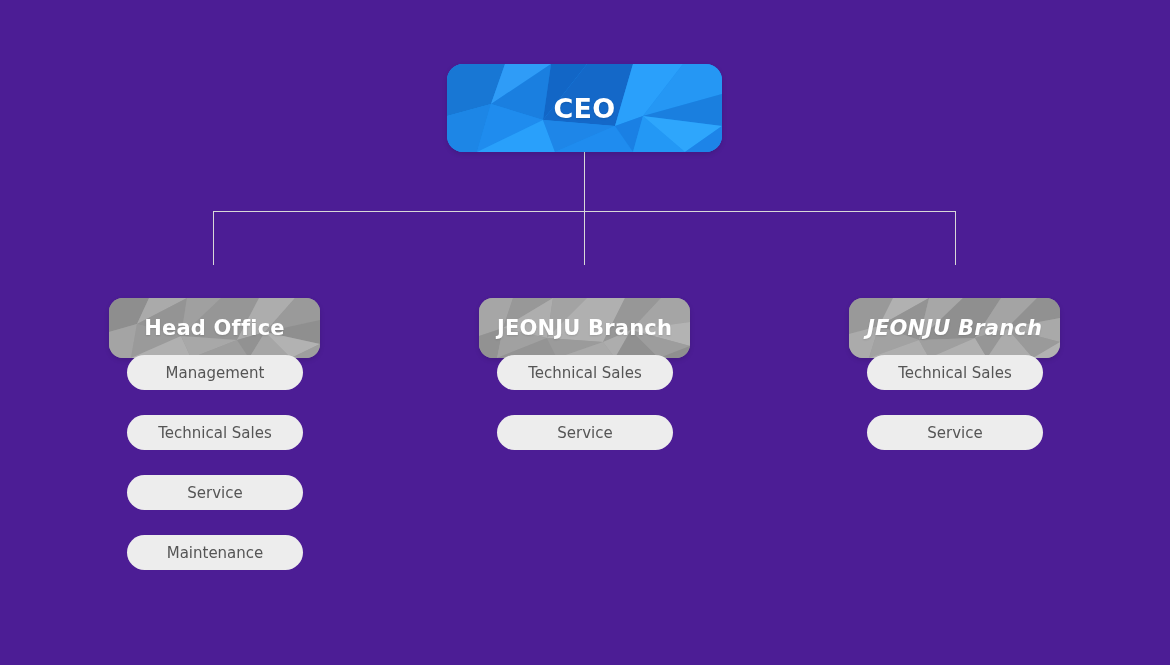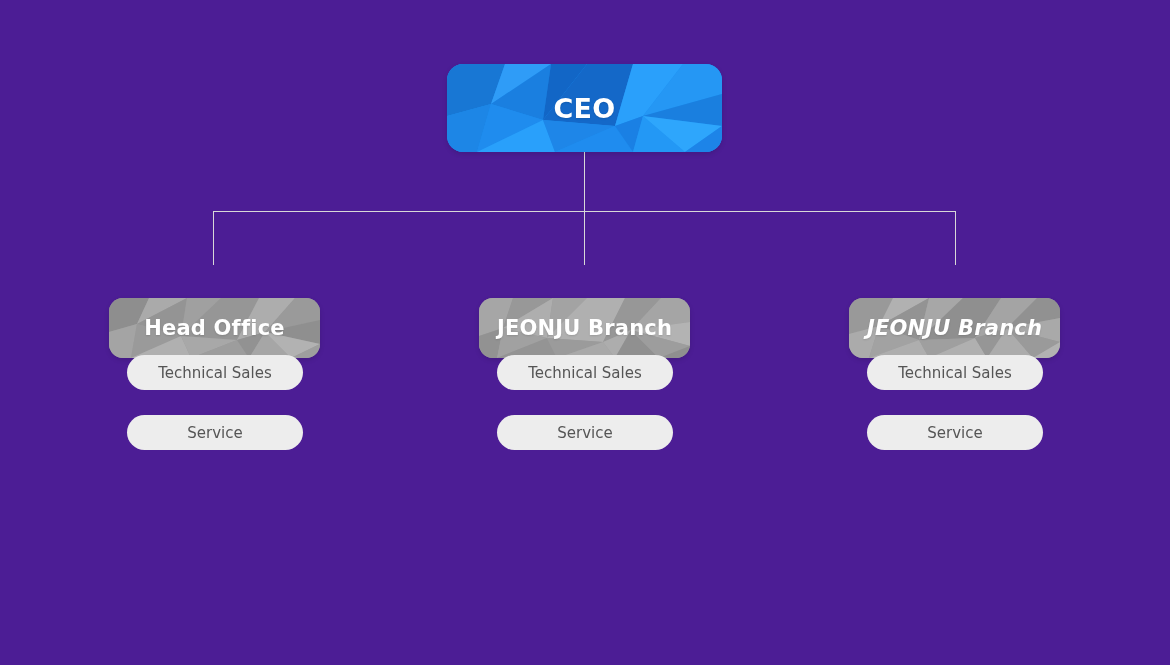--- a/index.html
+++ b/index.html
@@ -200,22 +200,24 @@
       <polygon points="138,60 158,30 184,60" fill="#acacac"></polygon>
       <polygon points="188,0 211,0 211,20 158,30" fill="#919191"></polygon>
       <polygon points="158,30 211,20 211,44" fill="#a9a9a9"></polygon>
       <polygon points="158,30 211,44 184,60" fill="#9a9a9a"></polygon>
       <polygon points="184,60 211,44 211,60" fill="#b2b2b2"></polygon>
     </svg>
     <div class="node-label">JEONJU Branch</div>
   </div>
 
   <div class="pill-column" id="pills-head-office">
+    <div class="pill">Management</div>
     <div class="pill">Technical Sales</div>
     <div class="pill">Service</div>
+    <div class="pill">Maintenance</div>
   </div>
 
   <div class="pill-column" id="pills-busan">
     <div class="pill">Technical Sales</div>
     <div class="pill">Service</div>
   </div>
 
   <div class="pill-column" id="pills-jeonju">
     <div class="pill">Technical Sales</div>
     <div class="pill">Service</div>

